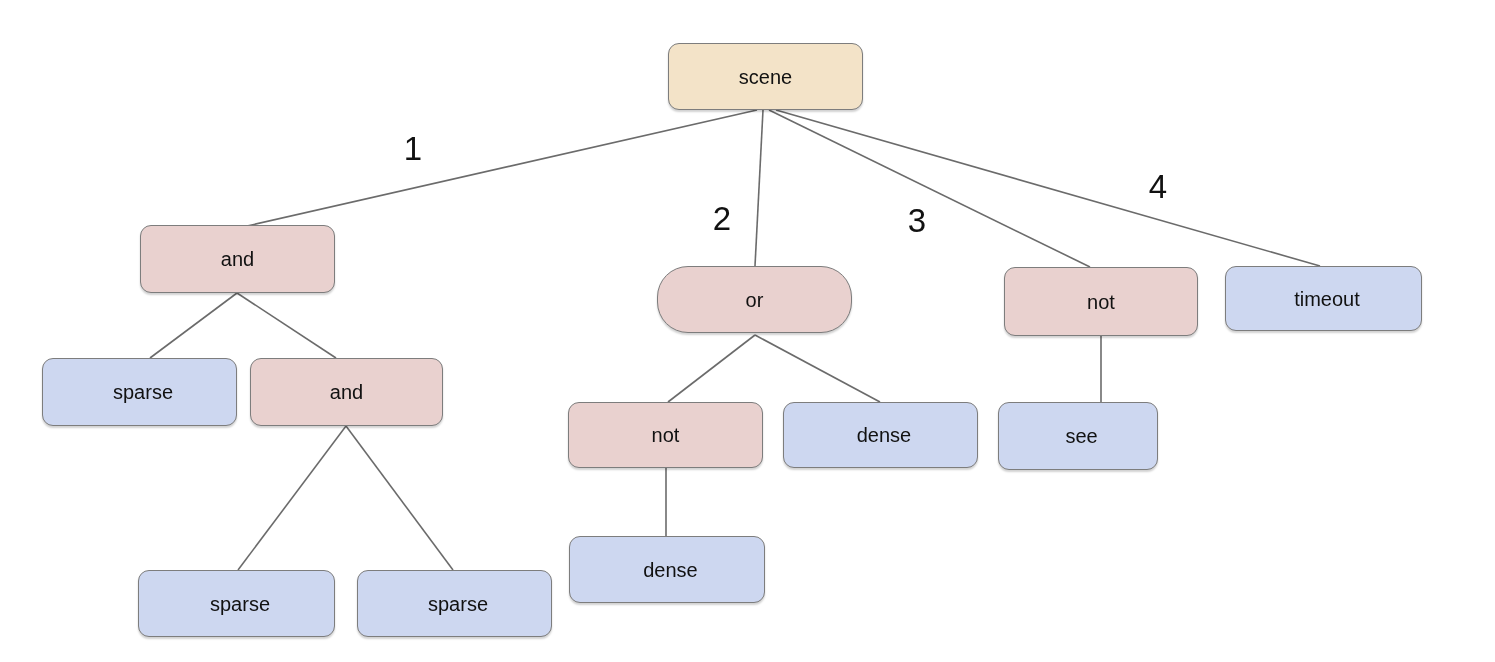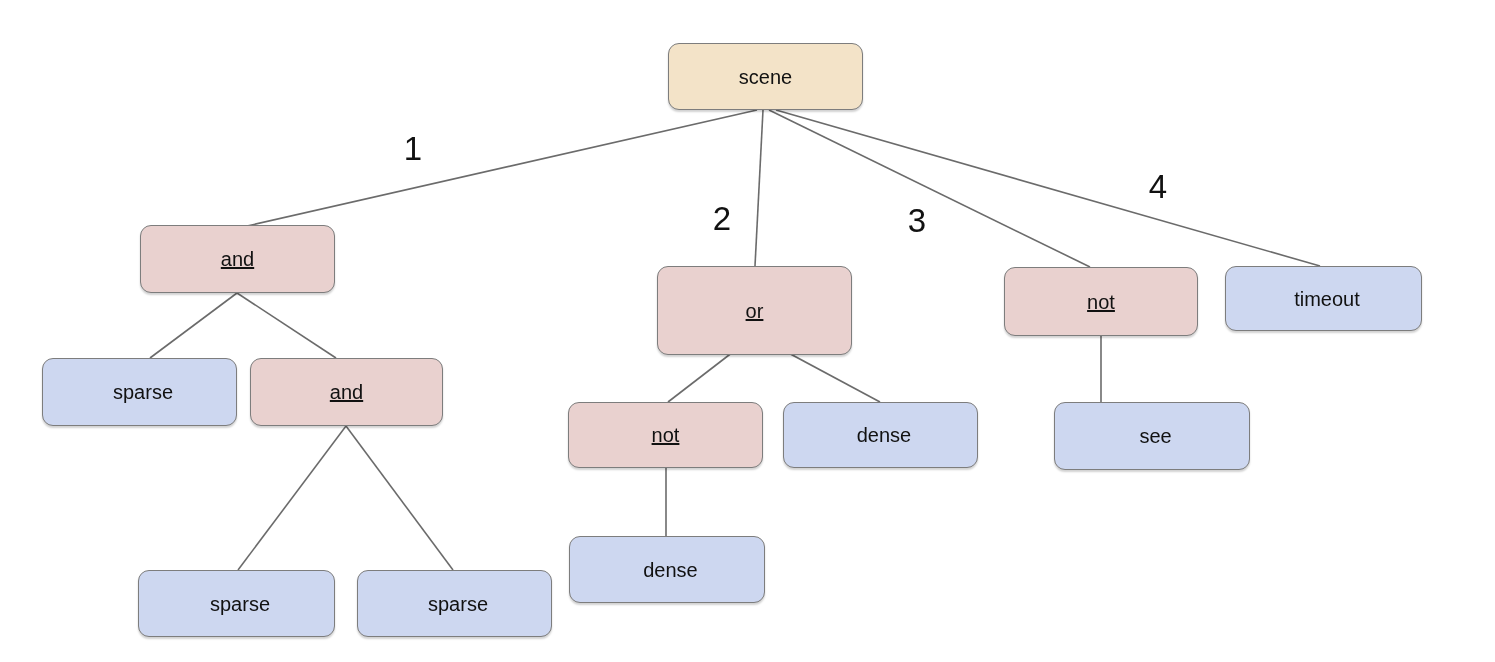--- a/index.html
+++ b/index.html
@@ -30,21 +30,21 @@
     border: 1.6px solid var(--node-border, #7d7d7d);
     border-radius: 11px;
     font-size: 20px;
     color: var(--text-color, #111111);
     box-shadow: 0 2px 2px rgba(0,0,0,0.18);
     box-sizing: border-box;
     line-height: 1;
     user-select: none;
   }
   .node.root { background: var(--root-fill, #f3e3c8); }
-  .node.op   { background: var(--op-fill,   #e9d1cf); text-decoration: underline; }
+  .node.op   { background: var(--op-fill,   #e9d1cf); }
   .node.leaf { background: var(--leaf-fill, #cdd7f0); padding-left: 7px; }
   .edge-label {
     position: absolute;
     transform: translate(-50%, -50%);
     font-size: 33px;
     color: var(--text-color, #111111);
     line-height: 1;
     user-select: none;
   }
 </style>
@@ -70,25 +70,25 @@
     </g>
   </svg>
 
   <div class="edge-label" style="left:413px; top:148px;">1</div>
   <div class="edge-label" style="left:722px; top:218px;">2</div>
   <div class="edge-label" style="left:917px; top:220px;">3</div>
   <div class="edge-label" style="left:1158px; top:186px;">4</div>
 
   <div class="node root" style="left:668px;  top:43px;  width:195px; height:67px;">scene</div>
   <div class="node op" style="left:140px;  top:225px; width:195px; height:68px;">and</div>
-  <div class="node op" style="left:657px;  top:266px; width:195px; height:89px;">or</div>
+  <div class="node op" style="left:657px;  top:266px; width:195px; height:67px;border-radius:31px;">or</div>
   <div class="node op" style="left:1004px; top:267px; width:194px; height:69px;">not</div>
   <div class="node leaf" style="left:1225px; top:266px; width:197px; height:65px;">timeout</div>
   <div class="node leaf" style="left:42px;   top:358px; width:195px; height:68px;">sparse</div>
   <div class="node op" style="left:250px;  top:358px; width:193px; height:68px;">and</div>
   <div class="node op" style="left:568px;  top:402px; width:195px; height:66px;">not</div>
   <div class="node leaf" style="left:783px;  top:402px; width:195px; height:66px;">dense</div>
-  <div class="node leaf" style="left:1054px; top:402px; width:196px; height:68px;">see</div>
+  <div class="node leaf" style="left:998px; top:402px; width:160px; height:68px;">see</div>
   <div class="node leaf" style="left:569px;  top:536px; width:196px; height:67px;">dense</div>
   <div class="node leaf" style="left:138px;  top:570px; width:197px; height:67px;">sparse</div>
   <div class="node leaf" style="left:357px;  top:570px; width:195px; height:67px;">sparse</div>
 
 </div>
 
 </body></html>

